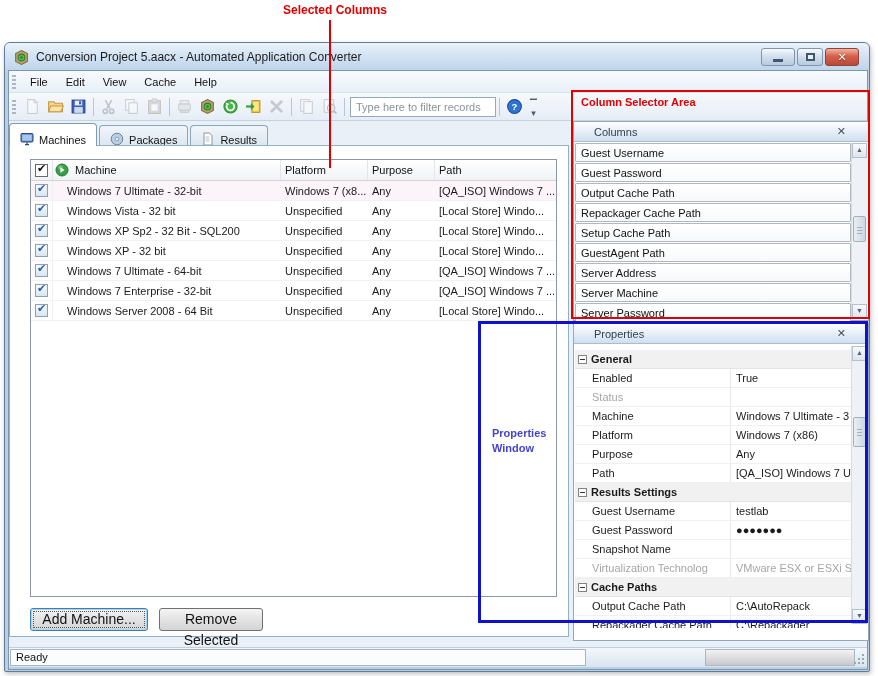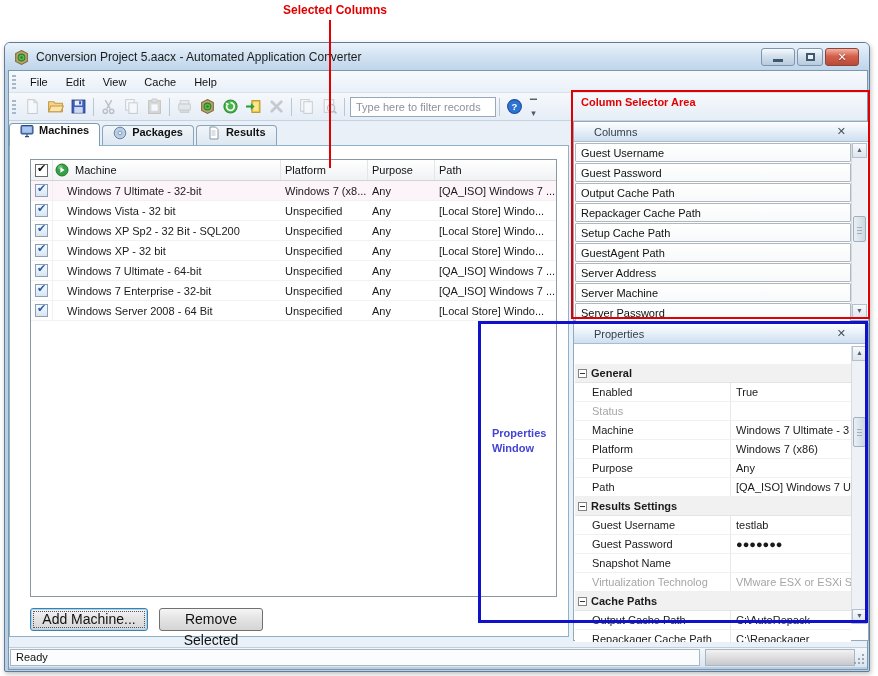--- a/index.html
+++ b/index.html
@@ -45,22 +45,22 @@
   .tsep{width:1px;height:18px;background:#b9c6d3;margin:0 3px;}
   .filter-input{width:146px;height:20px;border:1px solid #96a8ba;padding:0 5px;font-size:11px;color:#333;
                 font-family:"Liberation Sans","DejaVu Sans",sans-serif;margin-left:2px;}
   .filter-input::placeholder{color:#8a929a;}
   .overflow-btn{width:15px;height:20px;color:#4a5a6a;font-size:9px;line-height:9px;text-align:center;padding-top:3px;}
 
   
   .main{position:absolute;left:4px;top:78px;width:858px;height:526px;background:#e9f0f7;}
 
   .tabs{position:absolute;left:0;top:2px;display:flex;align-items:flex-end;height:23px;}
-  .tab{height:21px;display:flex;align-items:flex-start;gap:5px;padding:0 10px;margin-right:2px;font-size:11px;color:#111;
-       border:1px solid #8aa4ba;border-bottom:none;border-radius:4px 4px 0 0;background:linear-gradient(#f1f6fa,#dce6f0);font-weight:bold;}
+  .tab{height:21px;display:flex;align-items:flex-end;gap:5px;padding:0 10px;margin-right:2px;font-size:11px;color:#111;
+       border:1px solid #8aa4ba;border-bottom:none;border-radius:4px 4px 0 0;background:linear-gradient(#f1f6fa,#dce6f0);}
   .tab.active{height:23px;background:#fff;border-color:#7d9cb4;position:relative;z-index:3;}
   .tab-icon{width:14px;height:14px;display:inline-flex;}
 
   .tabpanel{position:absolute;left:0;top:24px;width:560px;height:492px;background:#fff;border:1px solid #8fb2c8;z-index:2;}
 
   .listview{position:absolute;left:20px;top:13px;width:527px;height:438px;border:1px solid #8a98a6;background:#fff;overflow:hidden;}
   .lv-h{height:21px;display:flex;align-items:center;background:linear-gradient(#ffffff,#f0f2f4);border-bottom:1px solid #cfd5da;}
   .hcell{height:100%;display:flex;align-items:center;border-right:1px solid #e2e6ea;padding:0 4px;color:#111;}
   .h-cb{width:22px;justify-content:center;}
   .h-play{width:18px;justify-content:center;border-right:none;padding:0;}
@@ -100,35 +100,35 @@
   .sbar.props{top:22px;height:278px;}
   .sarw{height:15px;background:linear-gradient(#f8fafc,#dde5ec);border:1px solid #b4c0cc;color:#55626e;
         font-size:7px;line-height:12px;text-align:center;}
   .strack{flex:1;position:relative;}
   .sthumb{position:absolute;left:1px;right:1px;border:1px solid #a2b0be;border-radius:2px;background:linear-gradient(90deg,#eaeff4,#ccd7e1);}
   .sthumb::after{content:"";position:absolute;left:3px;right:3px;top:40%;height:7px;
                  background:repeating-linear-gradient(to bottom,#9fb0c0 0 1px,transparent 1px 3px);}
   .th-cols{top:58px;height:26px;} .th-props{top:56px;height:30px;}
 
   
-  .pgrid{position:absolute;left:1px;right:17px;top:40px;height:278px;overflow:hidden;background:#fff;}
+  .pgrid{position:absolute;left:1px;right:17px;top:26px;height:278px;overflow:hidden;background:#fff;}
   .prow{height:19px;display:flex;align-items:center;border-bottom:1px solid #f0f0f0;}
   .prow.cat{background:#f1f1f1;font-weight:bold;border-bottom:1px solid #e4e4e4;}
   .expander{width:9px;height:9px;border:1px solid #838383;background:#fff;margin:0 4px 0 3px;position:relative;flex:none;}
   .expander::after{content:"";position:absolute;left:1px;right:1px;top:3px;height:1px;background:#333;}
   .plabel{width:156px;flex:none;padding-left:17px;white-space:nowrap;overflow:hidden;border-right:1px solid #e8e8e8;height:100%;
           display:flex;align-items:center;}
   .prow.cat .plabel{border-right:none;width:auto;padding-left:0;}
   .pvalue{flex:1;padding-left:5px;white-space:nowrap;overflow:hidden;}
   .prow.muted .plabel,.prow.muted .pvalue{color:#a6a6a6;}
 
   
   .statusbar{position:absolute;left:4px;top:604px;width:858px;height:20px;background:linear-gradient(#f2f7fb,#dbe5ef);
              border-top:1px solid #c2cedb;}
-  .sb-ready{position:absolute;left:1px;top:1px;width:690px;height:17px;border:1px solid #aab6c2;background:#fafcfd;
+  .sb-ready{position:absolute;left:1px;top:1px;width:576px;height:17px;border:1px solid #aab6c2;background:#fafcfd;
             padding:1px 0 0 5px;color:#111;}
   .sb-prog{position:absolute;left:696px;top:1px;width:150px;height:17px;border:1px solid #aab6c2;
            background:linear-gradient(#f2f2f2,#c9c9cd);}
   .sb-grip{position:absolute;right:3px;bottom:3px;width:10px;height:10px;}
   .sb-grip span{position:absolute;width:2px;height:2px;background:#9aa6b2;}
   .sb-grip .d1{right:0;bottom:0;} .sb-grip .d2{right:4px;bottom:0;} .sb-grip .d3{right:0;bottom:4px;}
   .sb-grip .d4{right:8px;bottom:0;} .sb-grip .d5{right:0;bottom:8px;} .sb-grip .d6{right:4px;bottom:4px;}
   svg{display:block;}
 </style>
 </head>

